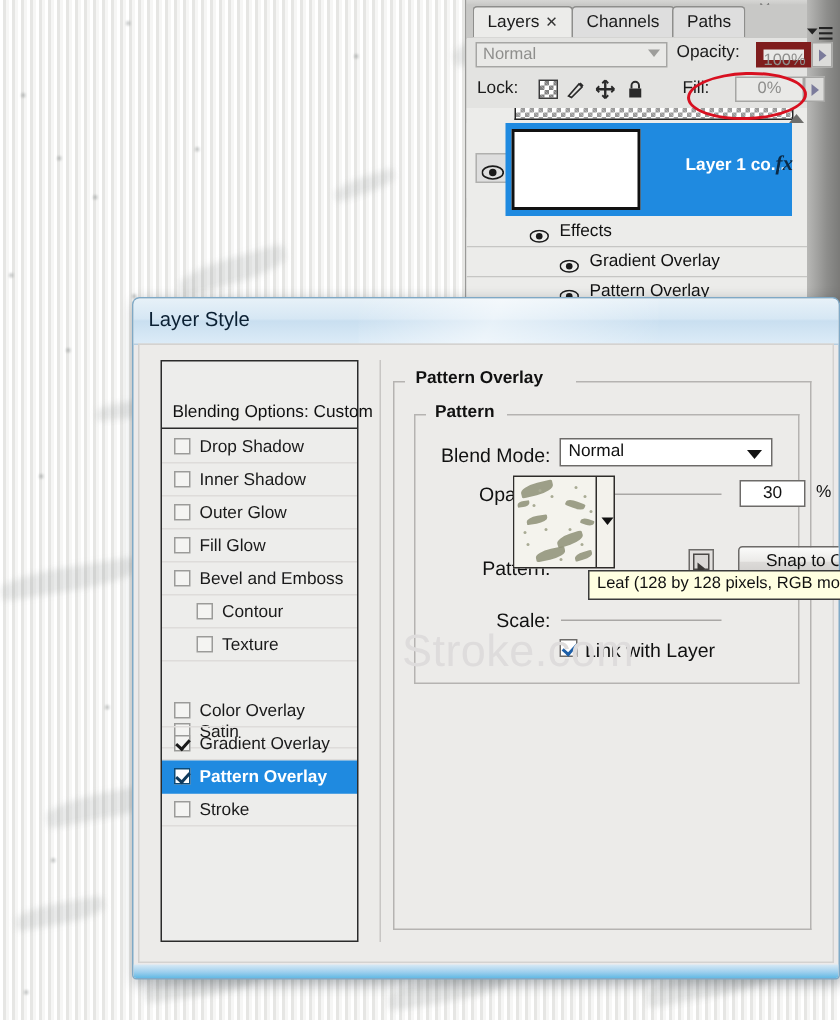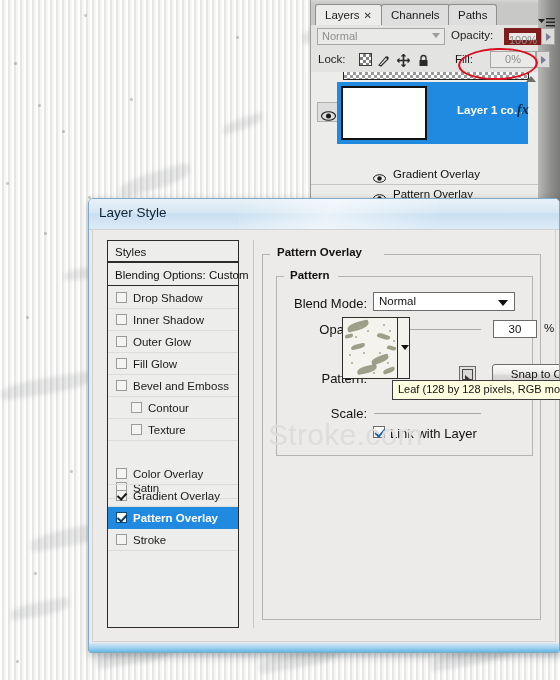--- a/index.html
+++ b/index.html
@@ -844,20 +844,29 @@
           </div>
         </div>
         <div class="layer-select-strip">
           <div class="layer-thumb"></div>
           <div class="layer-name">Layer 1 co...</div>
           <div class="fx-glyph">fx</div>
 
         </div>
       </div>
 
+      <div class="effects-row" style="top:73px;">
+        <div class="eye-s" style="left:42px;">
+          <svg width="13" height="9" viewBox="0 0 13 9">
+            <ellipse cx="6.5" cy="4.5" rx="6" ry="3.8" fill="none" stroke="#1a1a1a" stroke-width="1"></ellipse>
+            <circle cx="6.5" cy="4.5" r="2.2" fill="#1a1a1a"></circle>
+          </svg>
+        </div>
+        <div class="txt" style="left:62px;">Effects</div>
+      </div>
 
       <div class="effects-row" style="top:93px;">
         <div class="eye-s" style="left:62px;">
           <svg width="13" height="9" viewBox="0 0 13 9">
             <ellipse cx="6.5" cy="4.5" rx="6" ry="3.8" fill="none" stroke="#1a1a1a" stroke-width="1"></ellipse>
             <circle cx="6.5" cy="4.5" r="2.2" fill="#1a1a1a"></circle>
           </svg>
         </div>
         <div class="txt" style="left:82px;">Gradient Overlay</div>
       </div>
@@ -878,21 +887,20 @@
 
   <div class="red-ellipse"></div>
 
   <div id="layer-style-dialog">
     <div class="dlg-titlebar"></div>
     <div class="dlg-title">Layer Style</div>
 
     <div class="dlg-body">
 
       <div class="styles-col">
-        <div class="styles-header">Styles</div>
         <div class="blending-opt">Blending Options: Custom</div>
         <div id="style-items-host">
             <div class="style-item" style="top: 46px;">
               <span class="style-cb" style="left: 8px;"></span>
               <span class="style-lbl" style="left: 25px;">Drop Shadow</span>
             </div>
             <div class="style-item" style="top: 68px;">
               <span class="style-cb" style="left: 8px;"></span>
               <span class="style-lbl" style="left: 25px;">Inner Shadow</span>
             </div>

